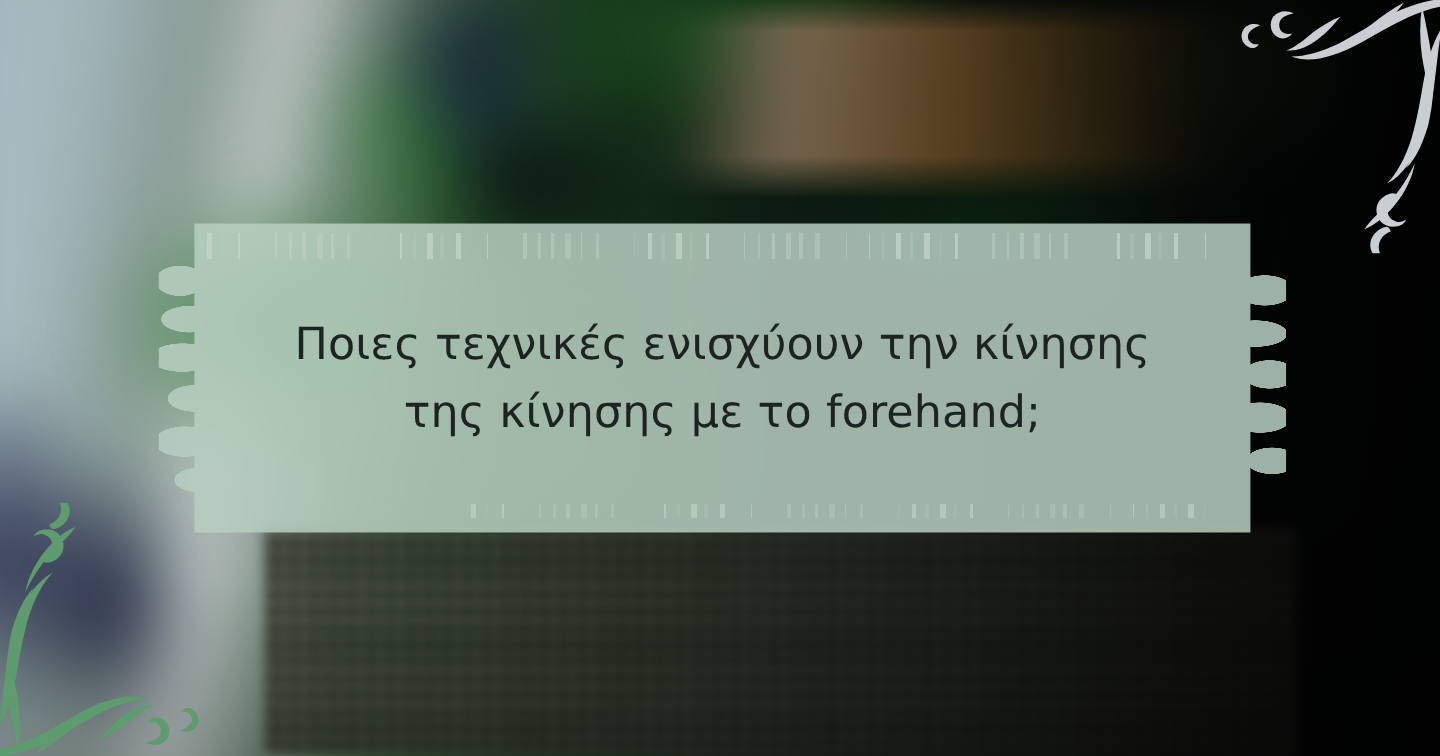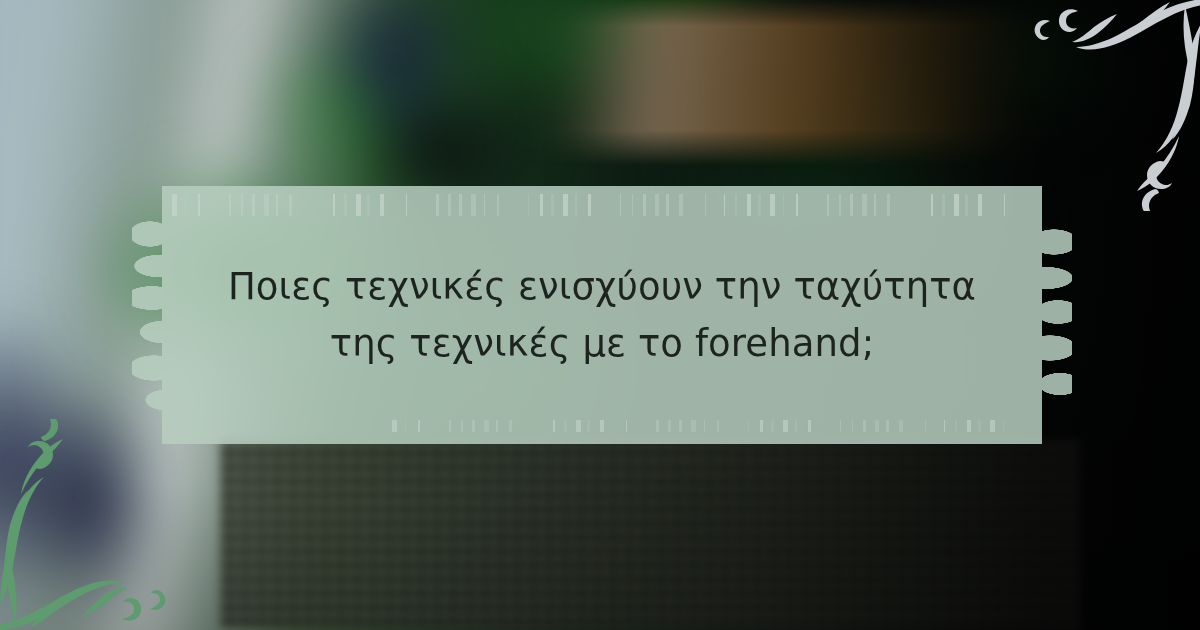--- a/index.html
+++ b/index.html
@@ -215,17 +215,17 @@
       <path d="M49 22c8-2 14-9 13-17-1-7-7-12-14-11 4 2 7 6 7 11 0 6-4 11-10 13 1 3 2 4 4 4z"></path>
       <path d="M19 206c2-14 2-28 0-42-2-13-6-26-5-39-5 12-5 26-3 39 2 14 5 28 8 42z"></path>
     </g>
   </svg>
 
   <div class="banner-wrap">
     <div class="banner"></div>
     <div class="banner-speckle-top"></div>
     <div class="banner-speckle-bot"></div>
     <div class="banner-text">
-      <p class="quote">Ποιες τεχνικές ενισχύουν την ταχύτητα της τεχνικές με το forehand;</p>
+      <p class="quote">Ποιες τεχνικές ενισχύουν την κίνησης της κίνησης με το forehand;</p>
     </div>
   </div>
 
 </div>
 
 </body></html>

